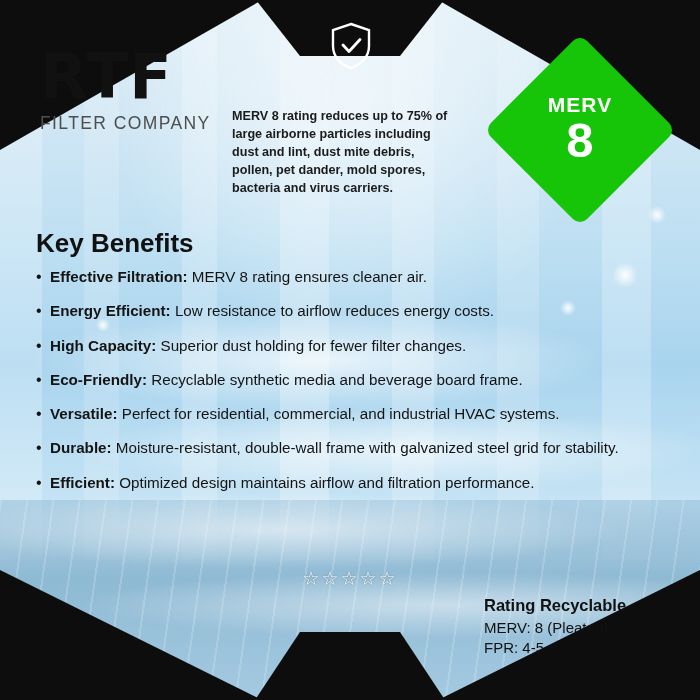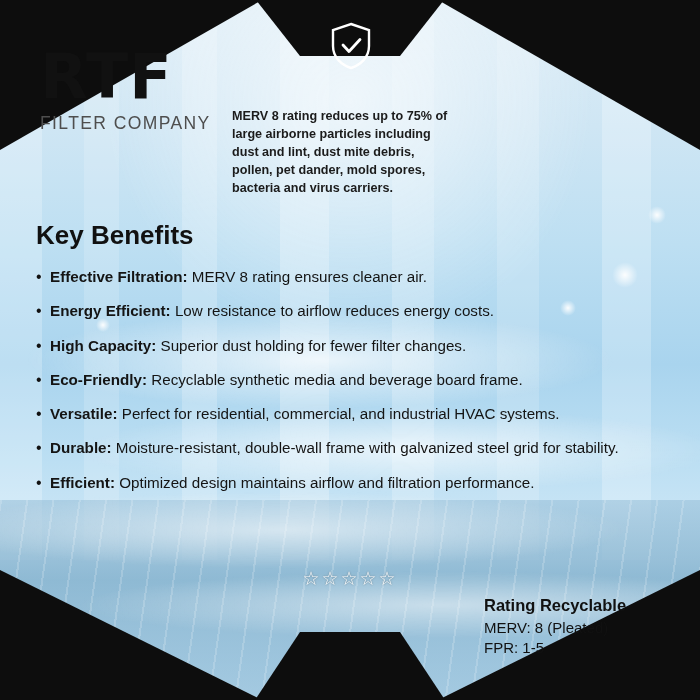--- a/index.html
+++ b/index.html
@@ -127,21 +127,21 @@
   .merv-text {
     position: absolute; inset: 0;
     display: flex; flex-direction: column; align-items: center; justify-content: center;
     color: #fff; text-align: center;
   }
   .merv-label { font-size: 21px; font-weight: 700; letter-spacing: 1px; }
   .merv-num { font-size: 49px; font-weight: 700; line-height: 1.05; margin-top: -2px; }
 
   
   .kb-title {
-    position: absolute; left: 36px; top: 220px;
+    position: absolute; left: 36px; top: 228px;
     font-size: 26px; font-weight: 700; color: #111;
   }
   .kb-list { position: absolute; left: 36px; top: 266px; width: 606px; }
   .kb-item {
     display: flex; align-items: flex-start;
     margin-bottom: 13px;
     font-size: 15.2px;
     line-height: 1.4;
     color: #141414;
   }
@@ -196,20 +196,27 @@
 
   <div class="shield">
     <svg viewBox="0 0 42 48" width="42" height="48">
       <path d="M21 2 L39 8 V24 C39 36 30 43 21 46 C12 43 3 36 3 24 V8 Z" fill="none" stroke="#ffffff" stroke-width="2.4"></path>
       <path d="M13 23 L19 29.5 L30 17.5" fill="none" stroke="#ffffff" stroke-width="2.8" stroke-linecap="round" stroke-linejoin="round"></path>
     </svg>
   </div>
 
   <div class="top-copy">MERV 8 rating reduces up to 75% of large airborne particles including dust and lint, dust mite debris, pollen, pet dander, mold spores, bacteria and virus carriers.</div>
 
+  <div class="merv-wrap">
+    <div class="merv-diamond"></div>
+    <div class="merv-text">
+      <div class="merv-label">MERV</div>
+      <div class="merv-num">8</div>
+    </div>
+  </div>
 
   <div class="kb-title">Key Benefits</div>
   <div class="kb-list">
     <div class="kb-item">
       <span class="kb-bullet">•</span>
       <span class="kb-text"><b>Effective Filtration:</b><span> MERV 8 rating ensures cleaner air.</span></span>
     </div>
     <div class="kb-item">
       <span class="kb-bullet">•</span>
       <span class="kb-text"><b>Energy Efficient:</b><span> Low resistance to airflow reduces energy costs.</span></span>
@@ -234,16 +241,16 @@
       <span class="kb-bullet">•</span>
       <span class="kb-text"><b>Efficient:</b><span> Optimized design maintains airflow and filtration performance.</span></span>
     </div>
   </div>
 
   <div class="stars">☆☆☆☆☆</div>
 
   <div class="rating">
     <div class="rating-title">Rating Recyclable</div>
     <div class="rating-line">MERV: 8 (Pleated)</div>
-    <div class="rating-line">FPR: 1-5</div>
+    <div class="rating-line">FPR: 4-5</div>
   </div>
 
 </div>
 
 </body></html>

